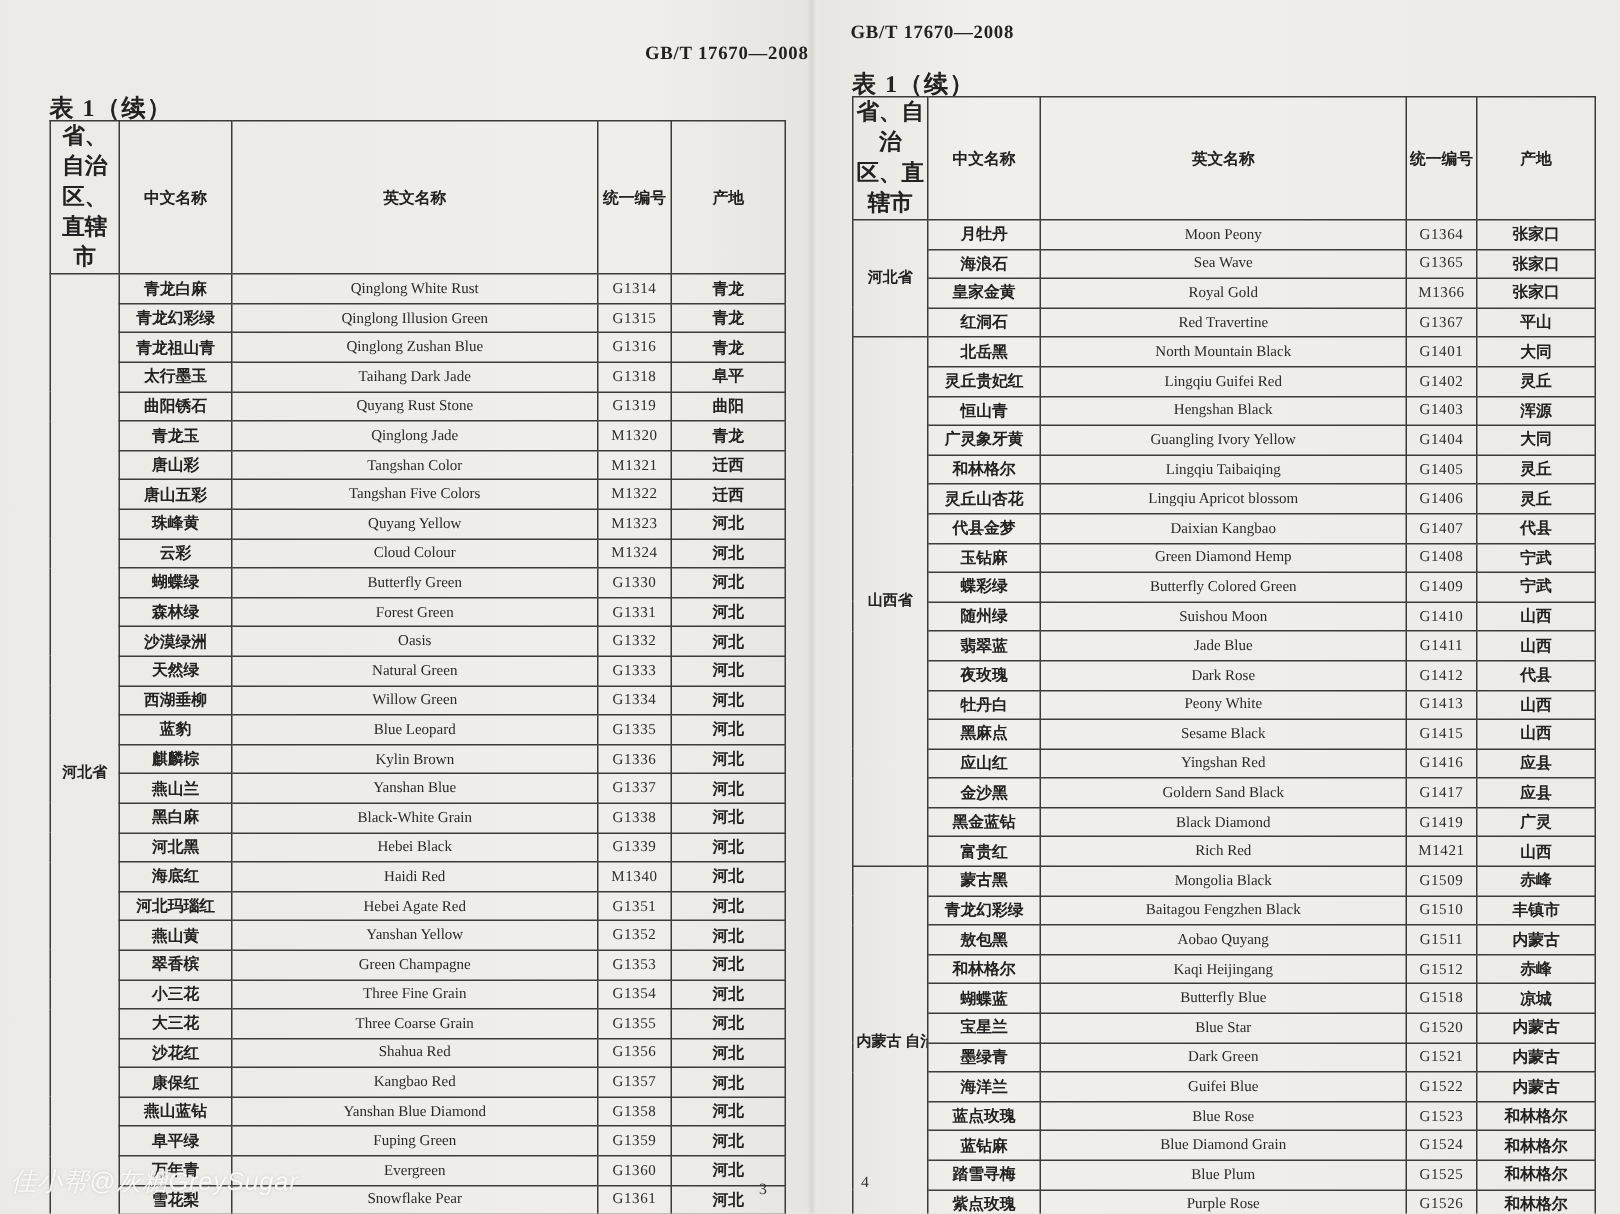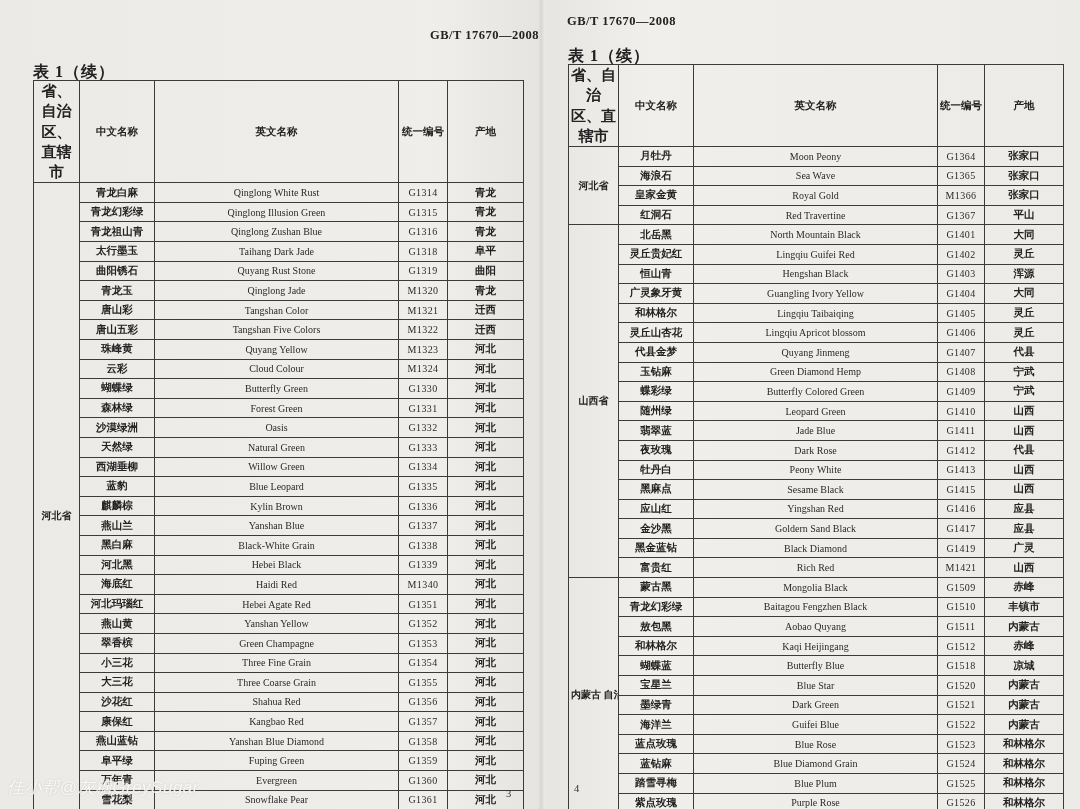--- a/index.html
+++ b/index.html
@@ -379,39 +379,39 @@
           <td class="origin">灵丘</td>
         </tr>
         <tr>
           <td class="cn">灵丘山杏花</td>
           <td class="en">Lingqiu Apricot blossom</td>
           <td class="code">G1406</td>
           <td class="origin">灵丘</td>
         </tr>
         <tr>
           <td class="cn">代县金梦</td>
-          <td class="en">Quyang Jinmeng</td>
+          <td class="en">Daixian Kangbao</td>
           <td class="code">G1407</td>
           <td class="origin">代县</td>
         </tr>
         <tr>
           <td class="cn">玉钻麻</td>
           <td class="en">Green Diamond Hemp</td>
           <td class="code">G1408</td>
           <td class="origin">宁武</td>
         </tr>
         <tr>
           <td class="cn">蝶彩绿</td>
           <td class="en">Butterfly Colored Green</td>
           <td class="code">G1409</td>
           <td class="origin">宁武</td>
         </tr>
         <tr>
           <td class="cn">随州绿</td>
-          <td class="en">Leopard Green</td>
+          <td class="en">Suishou Moon</td>
           <td class="code">G1410</td>
           <td class="origin">山西</td>
         </tr>
         <tr>
           <td class="cn">翡翠蓝</td>
           <td class="en">Jade Blue</td>
           <td class="code">G1411</td>
           <td class="origin">山西</td>
         </tr>
         <tr>

